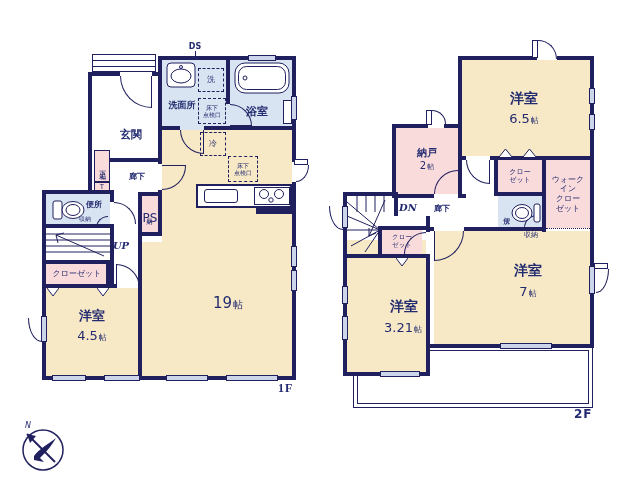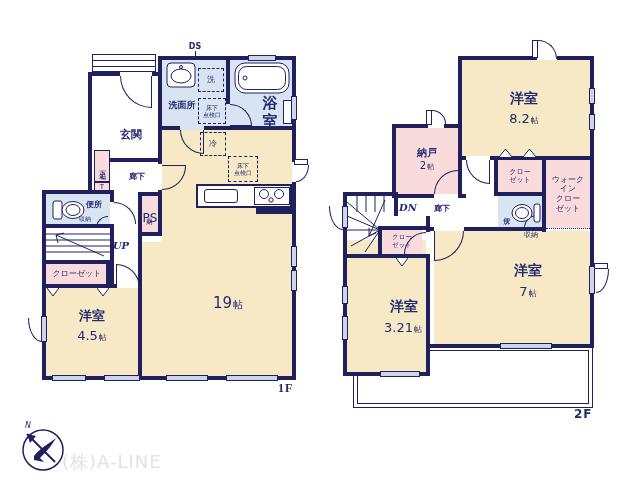--- a/index.html
+++ b/index.html
@@ -162,21 +162,21 @@
   <div class="el dash lbl" style="left:198px;top:68px;width:26px;height:24px;font-size:8px;"><span>洗</span></div>
   <div class="el dash lbl" style="left:198px;top:98px;width:28px;height:26px;font-size:6px;"><span>床下
 点検口</span></div>
   <div class="el dash lbl" style="left:200px;top:132px;width:26px;height:24px;font-size:8px;"><span>冷</span></div>
   <div class="el dash lbl" style="left:228px;top:156px;width:30px;height:26px;font-size:6px;"><span>床下
 点検口</span></div>
 
   <div class="el lbl" style="left:182px;top:42px;width:26px;height:10px;font-size:8px;font-weight:bold;">DS</div>
   <div class="el thin" style="left:195px;top:51px;width:1px;height:6px;"></div>
   <div class="el lbl" style="left:164px;top:100px;width:36px;height:11px;font-size:9px;font-weight:bold;">洗面所</div>
-  <div class="el lbl" style="left:256px;top:106px;width:28px;height:11px;font-size:15px;font-weight:bold;">浴室</div>
+  <div class="el lbl" style="left:243px;top:106px;width:28px;height:11px;font-size:11px;font-weight:bold;">浴室</div>
   <div class="el lbl" style="left:110px;top:128px;width:42px;height:13px;font-size:11px;font-weight:bold;">玄関</div>
   <div class="el lbl vert" style="left:95px;top:151px;width:14px;height:30px;font-size:7px;">下足箱</div>
   <div class="el lbl" style="left:94px;top:182px;width:16px;height:10px;font-size:7px;">T</div>
   <div class="el lbl" style="left:124px;top:171px;width:26px;height:11px;font-size:8px;font-weight:bold;">廊下</div>
   <div class="el lbl" style="left:140px;top:181px;width:20px;height:10px;font-size:12px;margin-top:32px;">PS</div>
   <div class="el lbl vert" style="left:144px;top:198px;width:12px;height:32px;font-size:6px;">収納</div>
   <div class="el lbl" style="left:82px;top:200px;width:24px;height:10px;font-size:8px;font-weight:bold;">便所</div>
   <div class="el lbl" style="left:74px;top:215px;width:22px;height:8px;font-size:6px;">収納</div>
   <div class="el lbl updn" style="left:110px;top:240px;width:22px;height:12px;font-size:10px;text-align:center;">UP</div>
   <div class="el lbl" style="left:46px;top:266px;width:62px;height:16px;font-size:8px;">クローゼット</div>
@@ -287,21 +287,21 @@
   </svg>
 
   <svg class="el" style="left:511px;top:202px;" width="30" height="22" viewBox="0 0 30 22">
     <ellipse cx="11" cy="11" rx="10" ry="8.5" fill="#fff" stroke="#20205f"></ellipse>
     <ellipse cx="11" cy="11" rx="6.5" ry="5.5" fill="none" stroke="#20205f"></ellipse>
     <rect x="23" y="2" width="6" height="18" rx="2" fill="#fff" stroke="#20205f"></rect>
   </svg>
 
   <div class="el lbl" style="left:504px;top:90px;width:40px;height:17px;font-size:14px;font-weight:bold;">洋室</div>
   <div class="el num" style="left:500px;top:111px;width:48px;height:16px;font-size:13px;">
-      <span>8.2</span>
+      <span>6.5</span>
       <span class="jo">帖</span>
     </div>
   <div class="el lbl" style="left:412px;top:146px;width:30px;height:13px;font-size:10px;font-weight:bold;">納戸</div>
   <div class="el num" style="left:412px;top:160px;width:30px;height:13px;font-size:10px;">
       <span>2</span>
       <span class="jo" style="font-size:7px;">帖</span>
     </div>
   <div class="el lbl" style="left:498px;top:162px;width:44px;height:28px;font-size:7px;">クロー
 ゼット</div>
   <div class="el lbl" style="left:546px;top:162px;width:44px;height:64px;font-size:8px;">ウォーク
@@ -326,15 +326,14 @@
     </div>
   <div class="el floorlbl" style="left:574px;top:407px;">2F</div>
 
   <svg class="el" style="left:20px;top:426px;" width="46" height="46" viewBox="0 0 46 46">
     <circle cx="23" cy="24" r="20" fill="none" stroke="#20205f" stroke-width="1.5"></circle>
     <line x1="35" y1="36" x2="7" y2="8" stroke="#20205f" stroke-width="2"></line>
     <path d="M7 8 L16 10 L10 17 Z" fill="#20205f"></path>
     <path d="M14 30 C20 22, 26 20, 36 12 C30 22, 26 26, 20 32 L24 36 L14 34 Z" fill="#20205f"></path>
   </svg>
   <div class="el lbl" style="left:22px;top:421px;width:12px;height:10px;font-size:8px;font-style:italic;">N</div>
-  <div class="el watermark" style="left:62px;top:450px;">(株)A-LINE</div>
 
 </div>
 
 </body></html>

